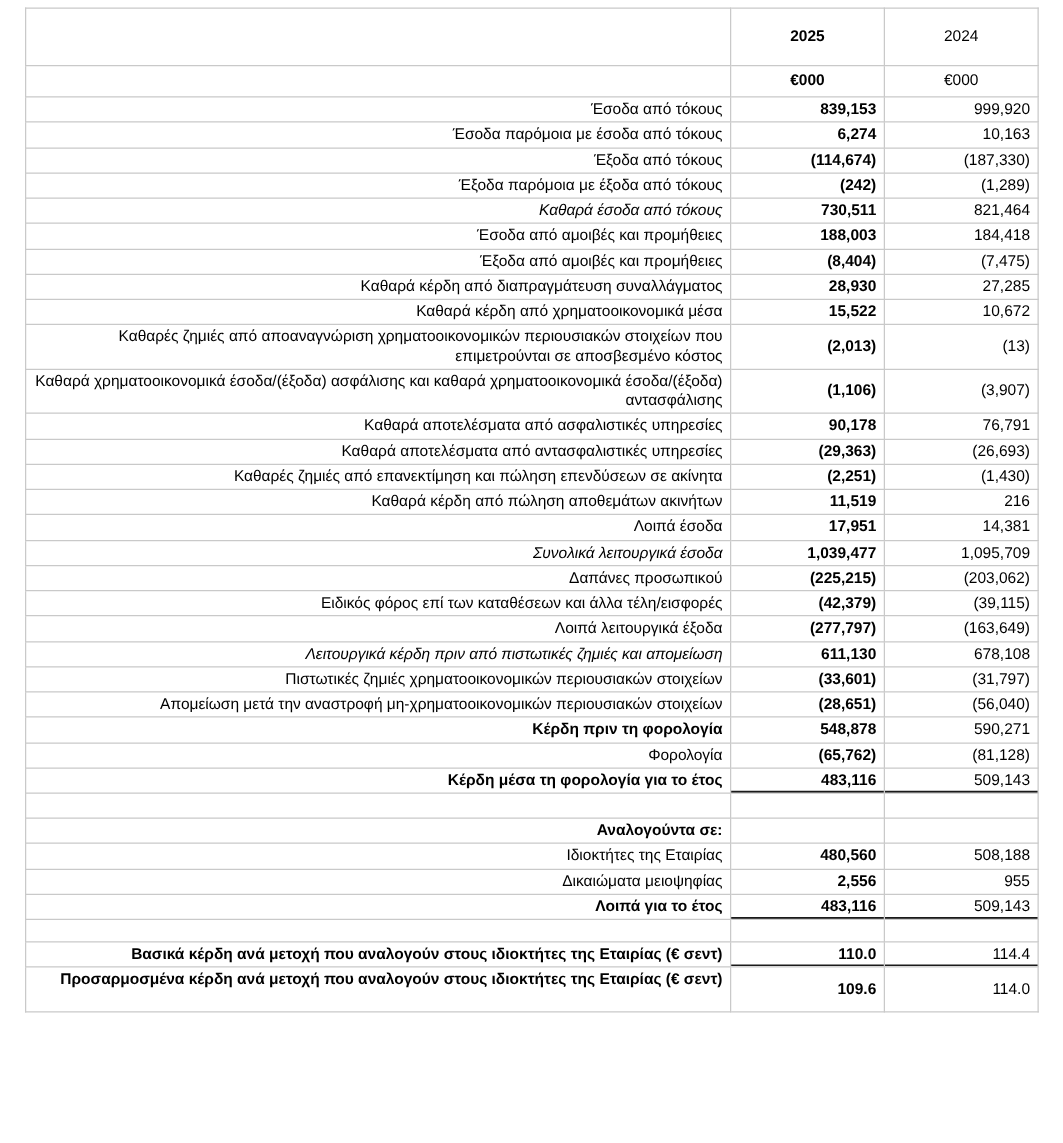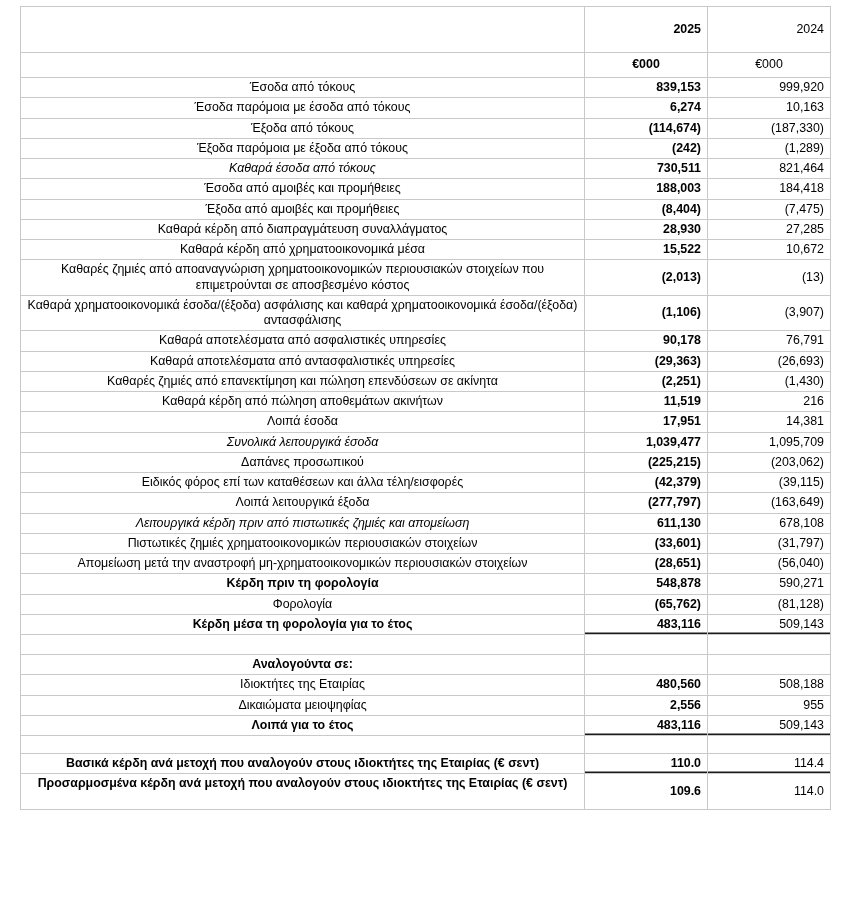--- a/index.html
+++ b/index.html
@@ -31,27 +31,27 @@
   table.fin col.c-y2    { width: 123px; }
 
   table.fin td {
     border: 1px solid #c9c9c9;
     padding: 2px 6px 2px 6px;
     vertical-align: middle;
     line-height: 1.23;
     height: 17px;
     box-sizing: border-box;
   }
-  td.lbl { text-align: center; }
+  td.lbl { text-align: right; }
   td.num { text-align: right; white-space: nowrap; }
   td.y1  { font-weight: bold; }
 
   
   tr.hdr-top td { height: 46px; }
-  tr.hdr-top td.num { vertical-align: middle; text-align: right; }
+  tr.hdr-top td.num { vertical-align: middle; text-align: center; }
   tr.hdr-unit td { height: 25px; }
   tr.hdr-unit td.num { text-align: center; }
   tr.hdr-top td.hdr-y1, tr.hdr-unit td.hdr-y1 { font-weight: bold; }
   tr.hdr-top td.hdr-y2, tr.hdr-unit td.hdr-y2 { font-weight: normal; }
   td.blank-corner { border-color: #c9c9c9; }
 
   
   .it  { font-style: italic; }
   .bd  { font-weight: bold; }
 

